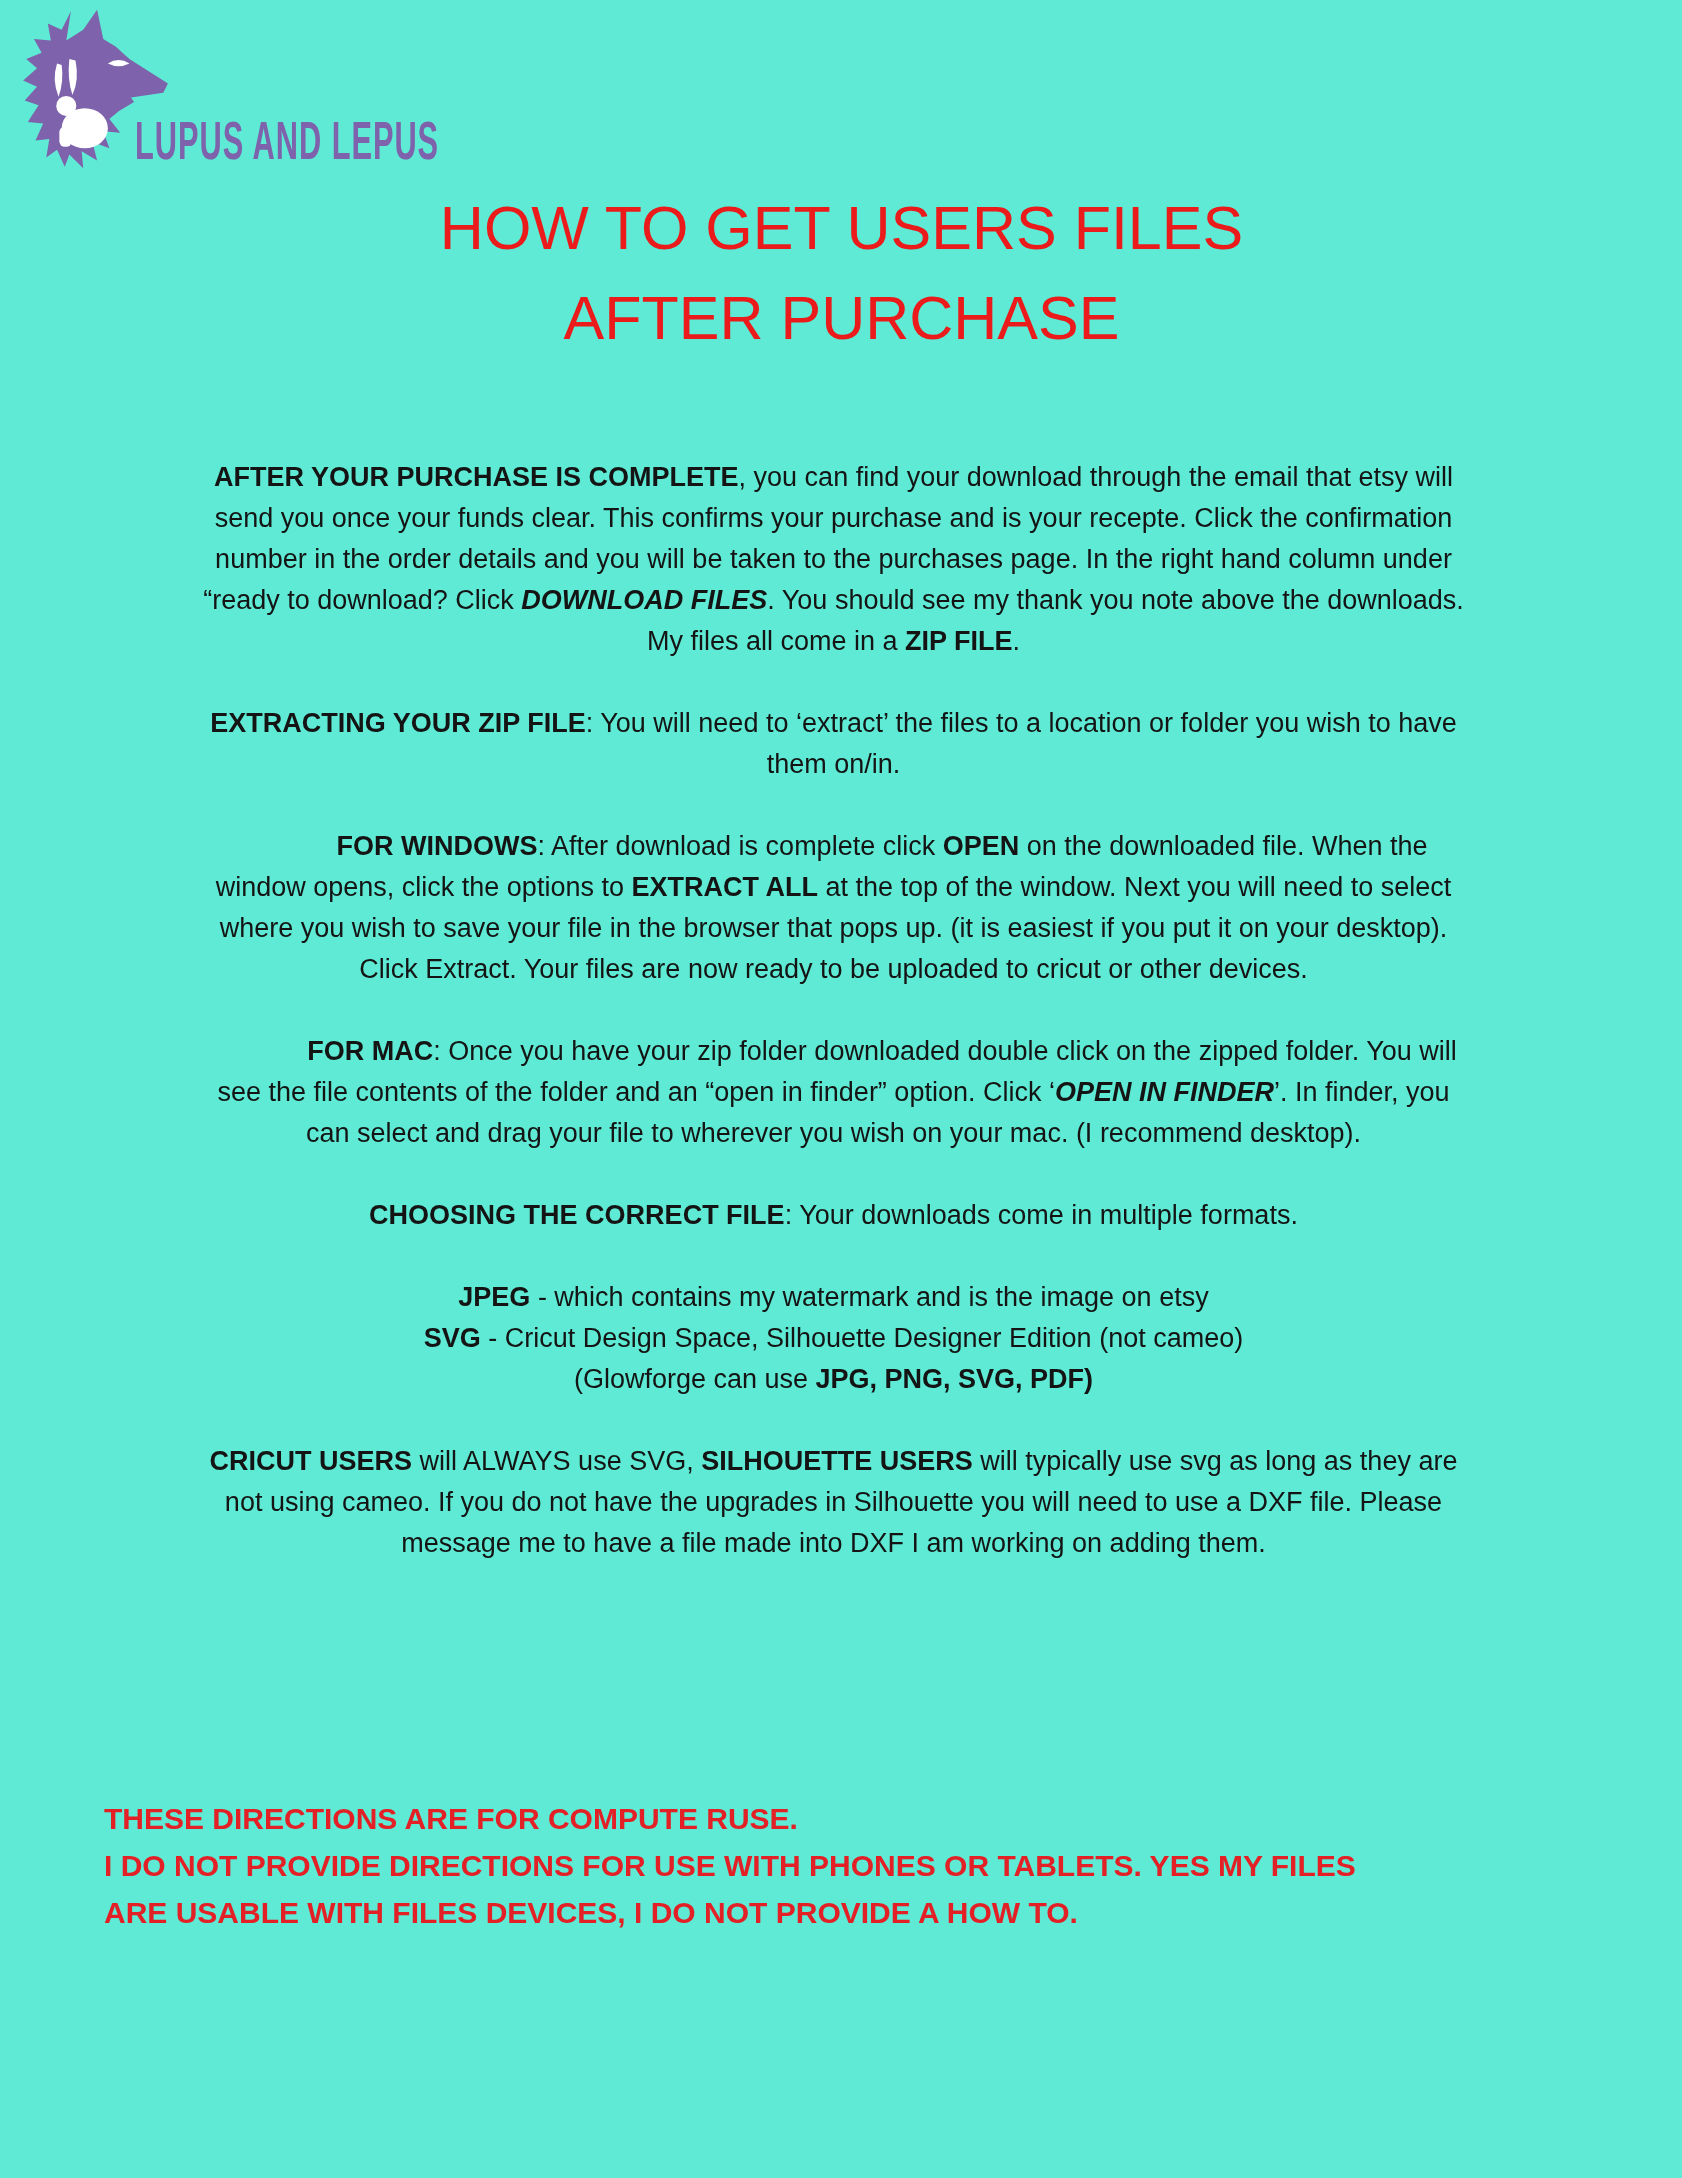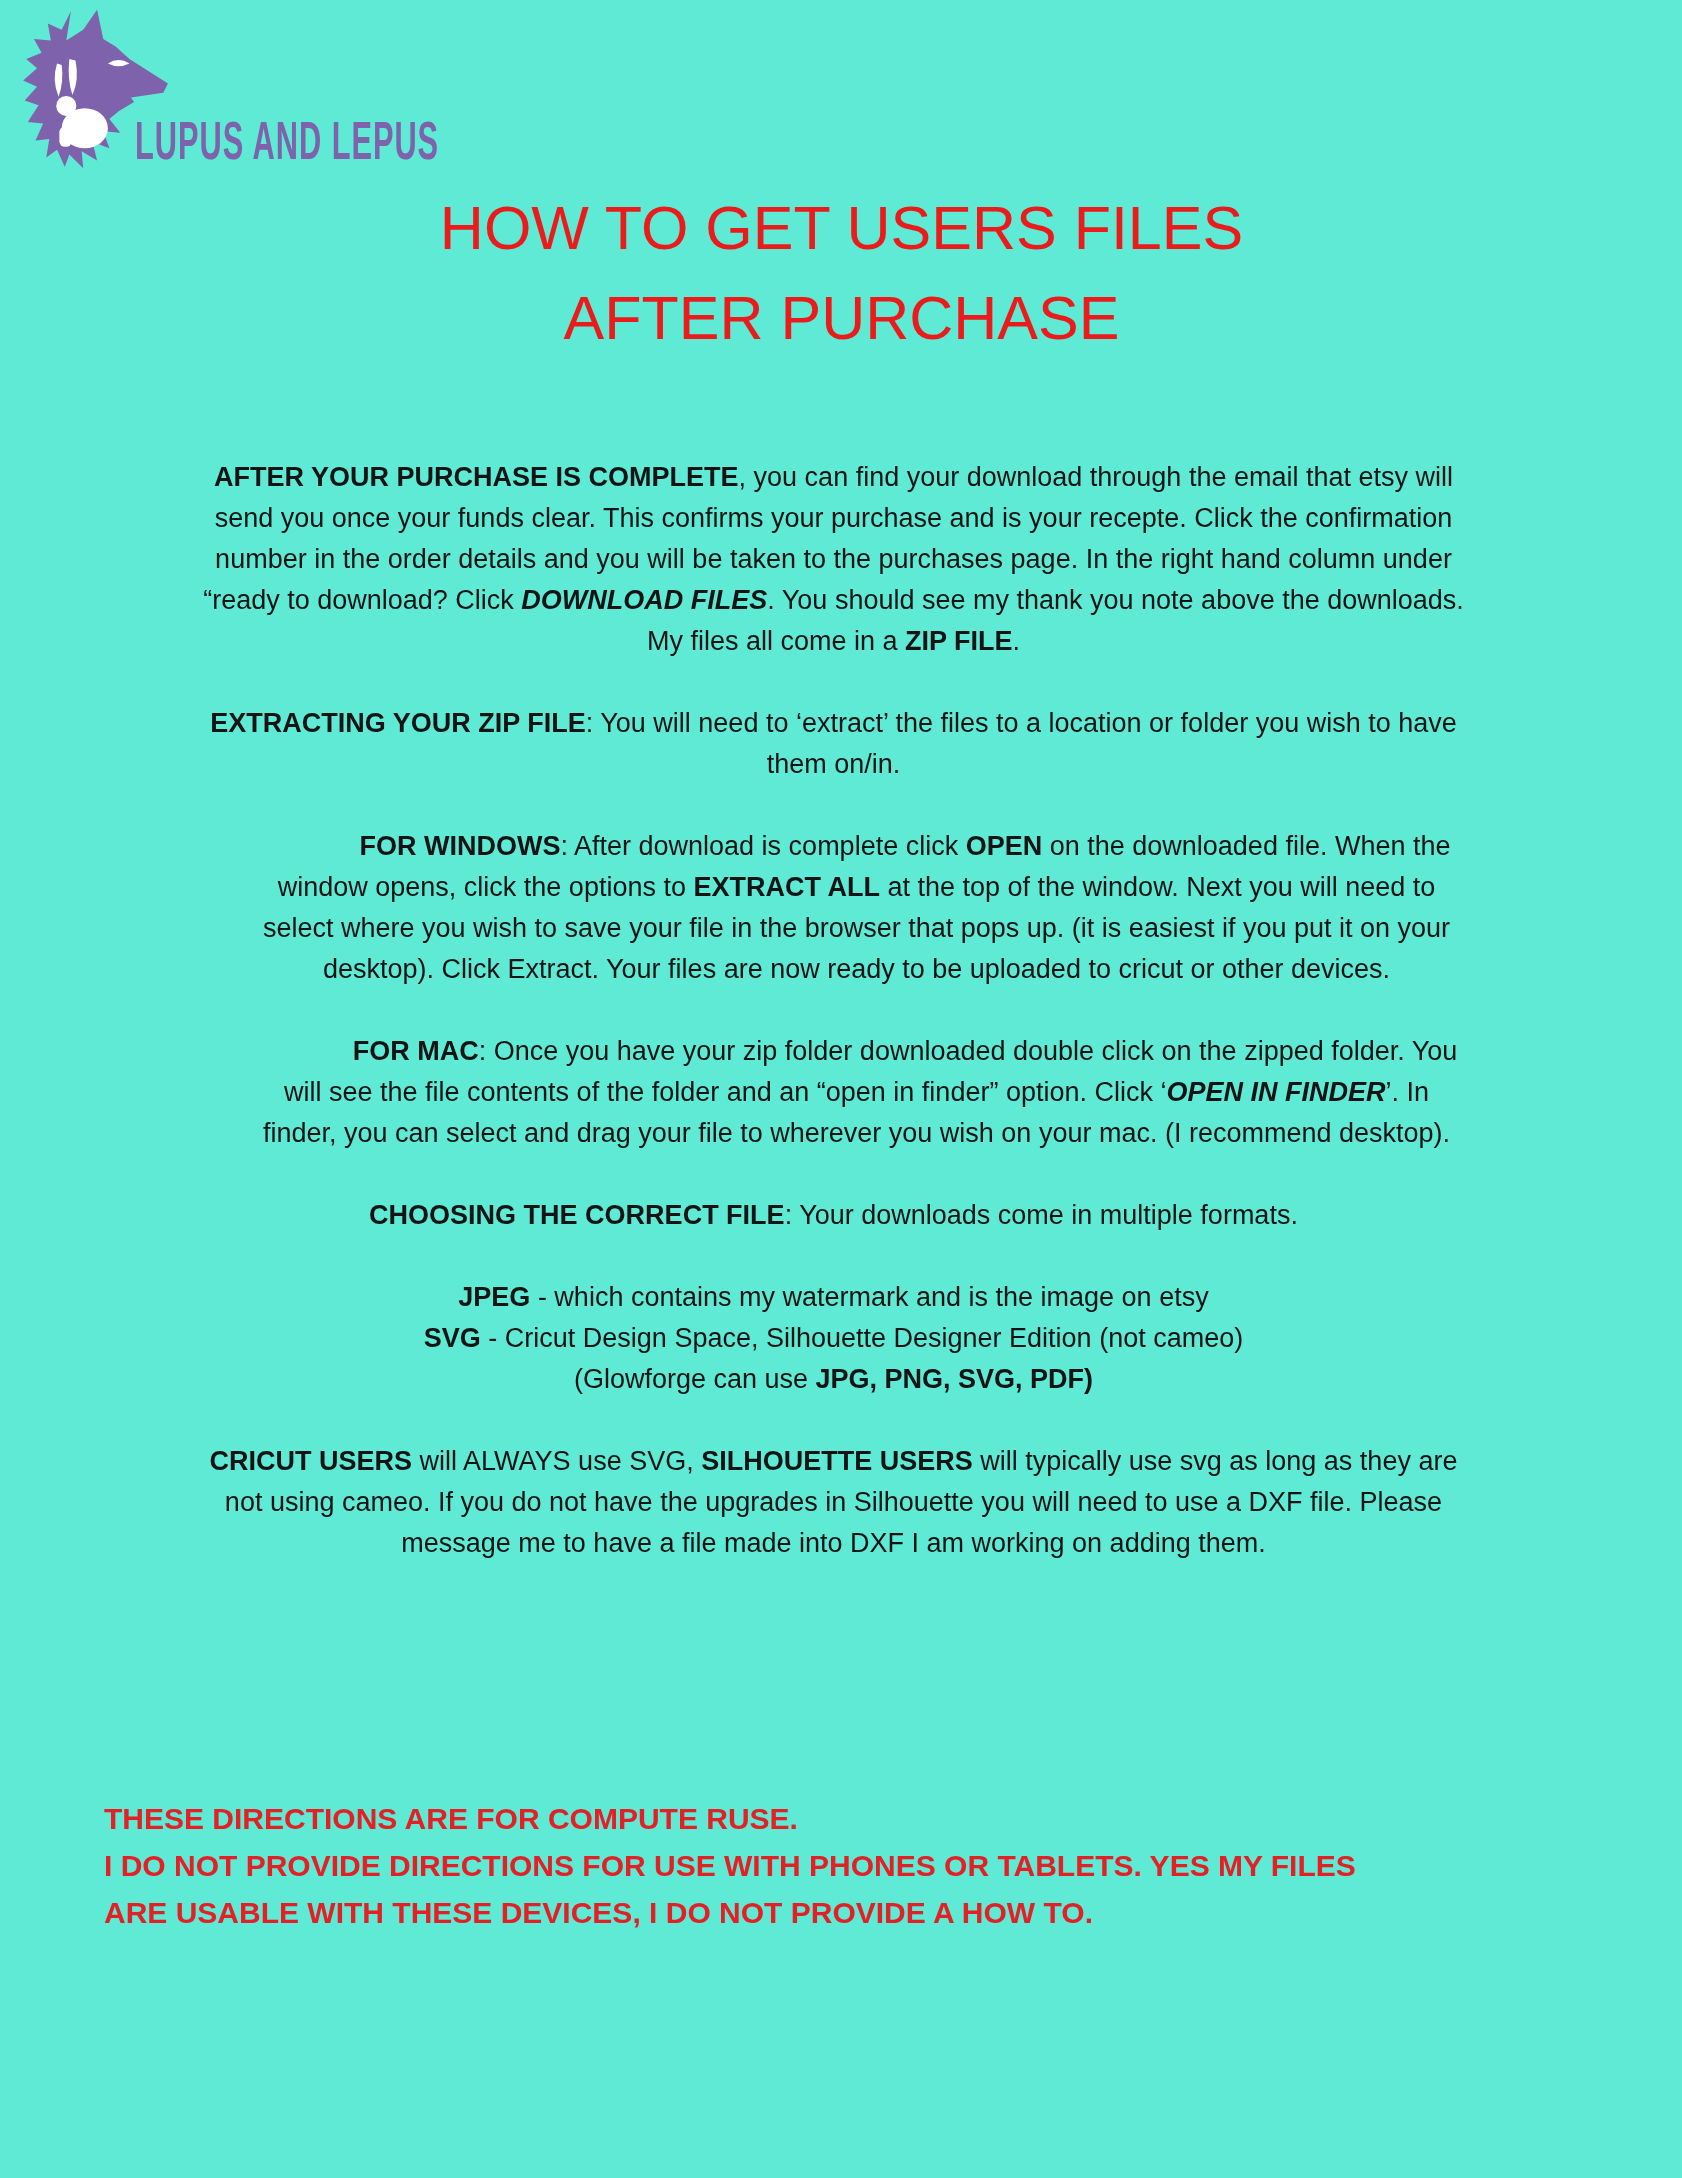--- a/index.html
+++ b/index.html
@@ -32,21 +32,21 @@
     font-size: 61px; line-height: 90px; font-weight: 400;
   }
 
   
   .body-text {
     position: absolute; left: 199px; top: 457px; width: 1269px;
     font-size: 27px; line-height: 41px; text-align: center;
   }
   .para { margin-bottom: 41px; }
   .para.tight { margin-bottom: 0; }
-  .para.indent { text-indent: 97px; margin-left: 46px; }
+  .para.indent { text-indent: 97px; }
   .seg-n { font-weight: 400; }
   .seg-b { font-weight: 700; }
   .seg-bi { font-weight: 700; font-style: italic; }
 
   
   .notice {
     position: absolute; top: 1795px; left: 0; width: 100%;
     padding: 0 104px;
     text-align: left;
     color: var(--notice_red, #e32026);
@@ -91,17 +91,17 @@
       <p class="para"><span class="seg-b">CHOOSING THE CORRECT FILE</span><span class="seg-n">: Your downloads come in multiple formats.</span></p>
       <p class="para tight"><span class="seg-b">JPEG</span><span class="seg-n"> - which contains my watermark and is the image on etsy</span></p>
       <p class="para tight"><span class="seg-b">SVG</span><span class="seg-n"> - Cricut Design Space, Silhouette Designer Edition (not cameo)</span></p>
       <p class="para"><span class="seg-n">(Glowforge can use </span><span class="seg-b">JPG, PNG, SVG, PDF)</span></p>
       <p class="para"><span class="seg-b">CRICUT USERS</span><span class="seg-n"> will ALWAYS use SVG, </span><span class="seg-b">SILHOUETTE USERS</span><span class="seg-n"> will typically use svg as long as they are not using cameo. If you do not have the upgrades in Silhouette you will need to use a DXF file. Please message me to have a file made into DXF I am working on adding them.</span></p>
     </div>
 
   <div class="notice">
     <div>THESE DIRECTIONS ARE FOR COMPUTE RUSE.</div>
     <div>I DO NOT PROVIDE DIRECTIONS FOR USE WITH PHONES OR TABLETS. YES MY FILES</div>
-    <div>ARE USABLE WITH THESE DEVICES, I DO NOT PROVIDE A HOW TO.</div>
+    <div>ARE USABLE WITH FILES DEVICES, I DO NOT PROVIDE A HOW TO.</div>
   </div>
 
 </div>
 
 
 </body></html>

